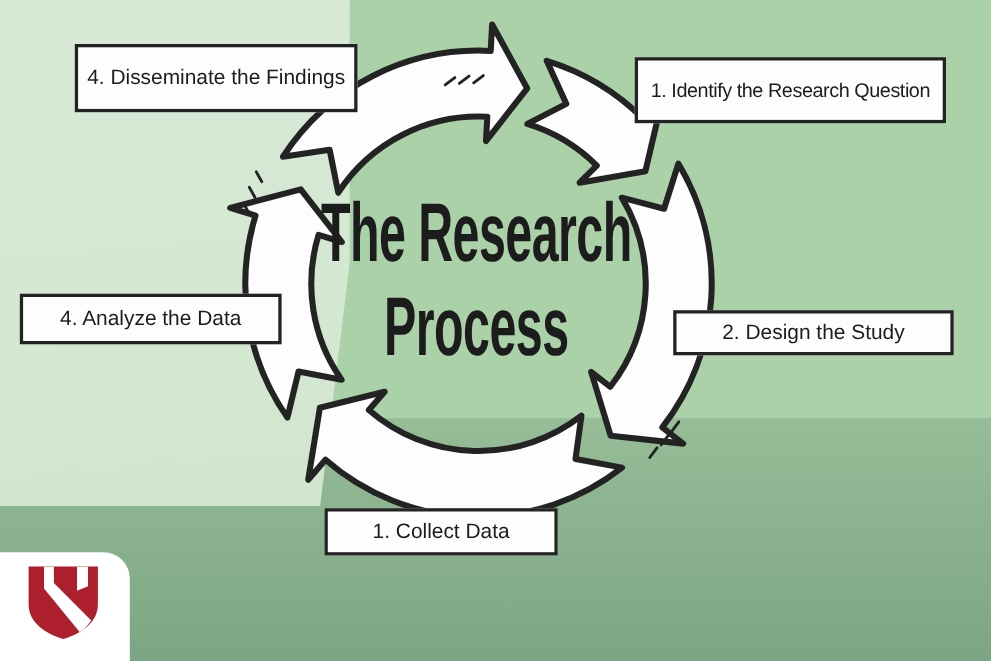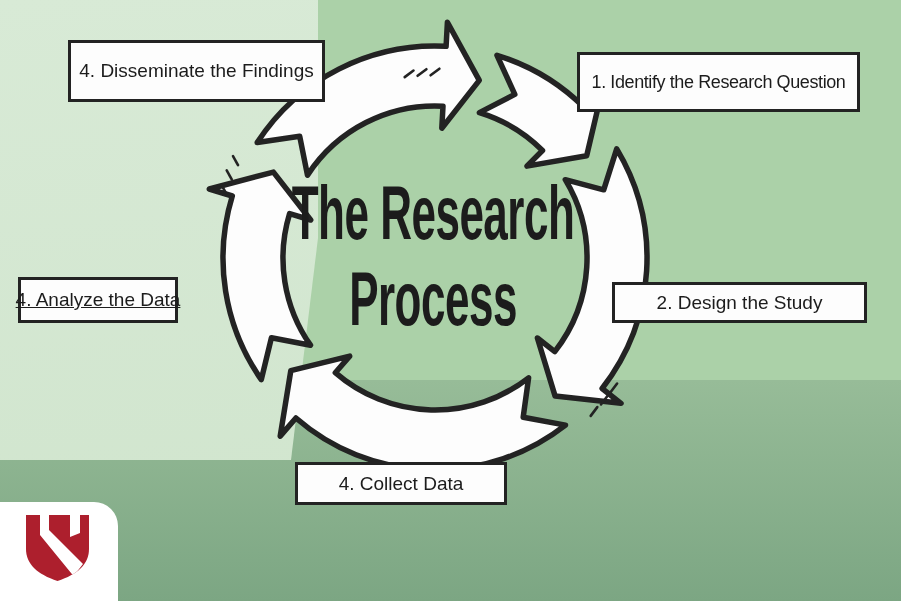--- a/index.html
+++ b/index.html
@@ -35,21 +35,21 @@
   .step-label{
     position:absolute;box-sizing:border-box;
     background:var(--label_bg,#fdfdfd);
     border:3px solid var(--outline,#232323);
     display:flex;align-items:center;justify-content:center;
     font-size:19px;color:var(--text,#1c1c1c);
     white-space:nowrap;padding:0 4px;
   }
   #label-step5{left:68px;top:40px;width:257px;height:62px;}
   #label-step1{left:550px;top:52px;width:283px;height:60px;font-size:18px;letter-spacing:-0.4px;margin-left:27px;}
-  #label-step4{left:18px;top:277px;width:160px;height:46px;text-decoration:underline;}
+  #label-step4{left:18px;top:267px;width:238px;height:46px;}
   #label-step2{left:612px;top:282px;width:255px;height:41px;text-align:center;}
   #label-step3{left:295px;top:462px;width:212px;height:43px;}
   
   #logo-card{
     position:absolute;left:0;top:502px;width:118px;height:99px;
     background:var(--card,#ffffff);
     border-top-right-radius:24px;
   }
   #shield-svg{position:absolute;left:25px;top:12px;}
 </style>
@@ -76,21 +76,21 @@
       <line x1="610.5" y1="392.3" x2="617.1" y2="383.5" stroke="#232323" stroke-width="2.6" stroke-linecap="round"></line>
       <line x1="601.0" y1="404.5" x2="607.6" y2="395.7" stroke="#232323" stroke-width="2.6" stroke-linecap="round"></line>
       <line x1="590.7" y1="415.9" x2="597.3" y2="407.1" stroke="#232323" stroke-width="2.6" stroke-linecap="round"></line>
     </svg>
 
   <div class="title-line" id="title-l1">The Research</div>
   <div class="title-line" id="title-l2">Process</div>
 
   <div class="step-label" id="label-step1">1. Identify the Research Question</div>
   <div class="step-label" id="label-step2">2. Design the Study</div>
-  <div class="step-label" id="label-step3">4. Collect Data</div>
+  <div class="step-label" id="label-step3">1. Collect Data</div>
   <div class="step-label" id="label-step4">4. Analyze the Data</div>
   <div class="step-label" id="label-step5">4. Disseminate the Findings</div>
 
   <div id="logo-card">
     <svg id="shield-svg" width="65" height="68" viewBox="0 0 65 68">
       <defs>
         <clipPath id="shieldClip">
           <path d="M1,1 H64 V35 C64,50 52.5,60.5 32.5,67 C12.5,60.5 1,50 1,35 Z"></path>
         </clipPath>
       </defs>

